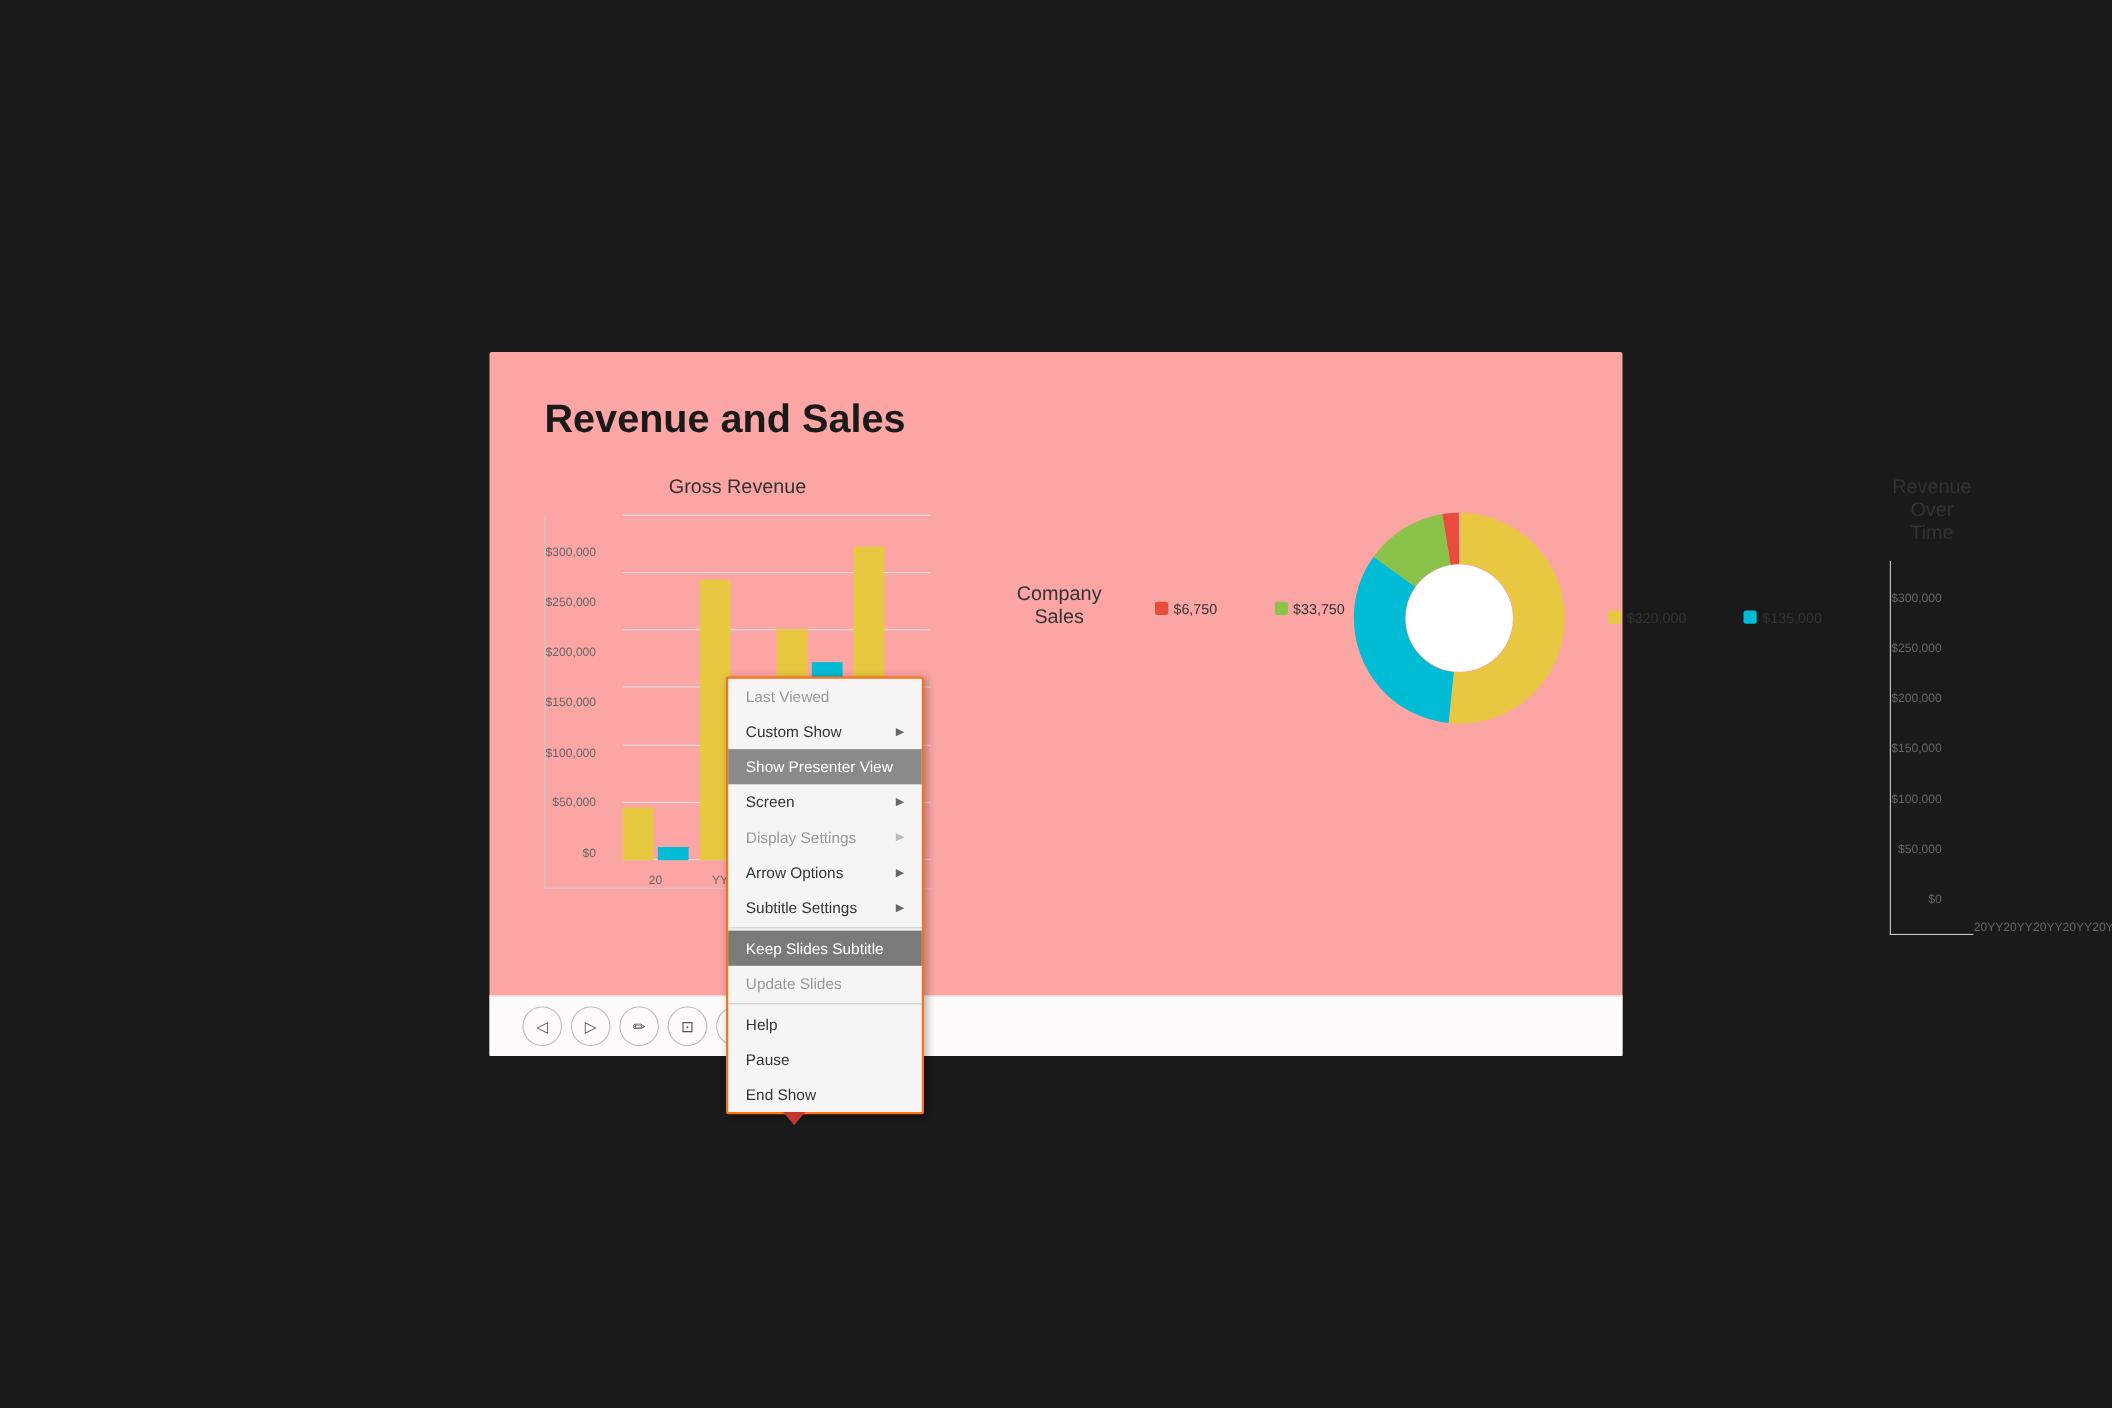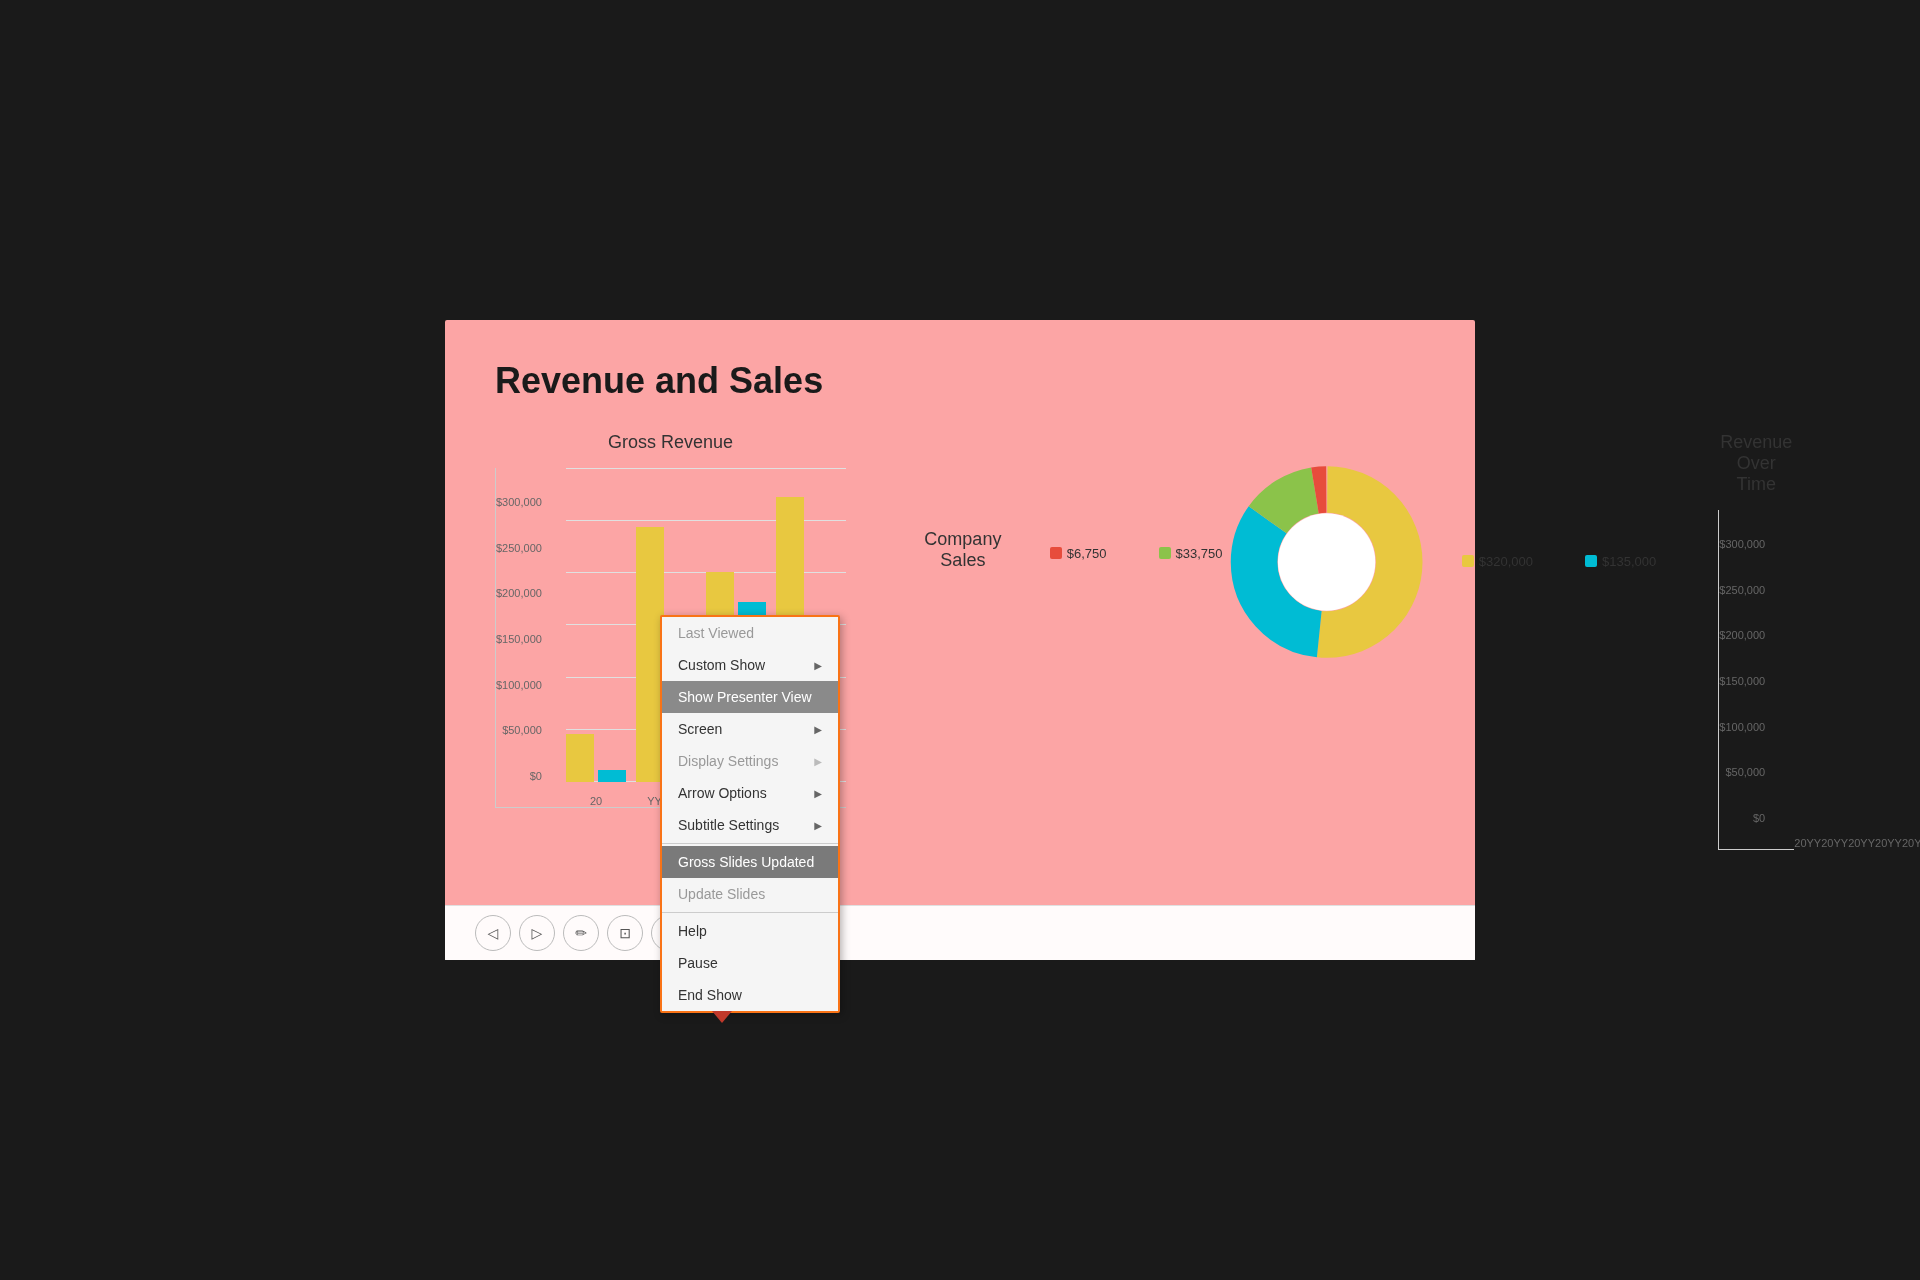--- a/index.html
+++ b/index.html
@@ -472,21 +472,21 @@
       <div class="menu-item">
         <span>Arrow Options</span>
         <span class="arrow">▶</span>
       </div>
       <div class="menu-item">
         <span>Subtitle Settings</span>
         <span class="arrow">▶</span>
       </div>
       <div class="menu-divider"></div>
       <div class="menu-item highlighted2">
-        <span>Gross Slides Updated</span>
+        <span>Keep Slides Subtitle</span>
       </div>
       <div class="menu-item disabled">
         <span>Update Slides</span>
       </div>
       <div class="menu-divider"></div>
       <div class="menu-item">
         <span>Help</span>
       </div>
       <div class="menu-item">
         <span>Pause</span>

